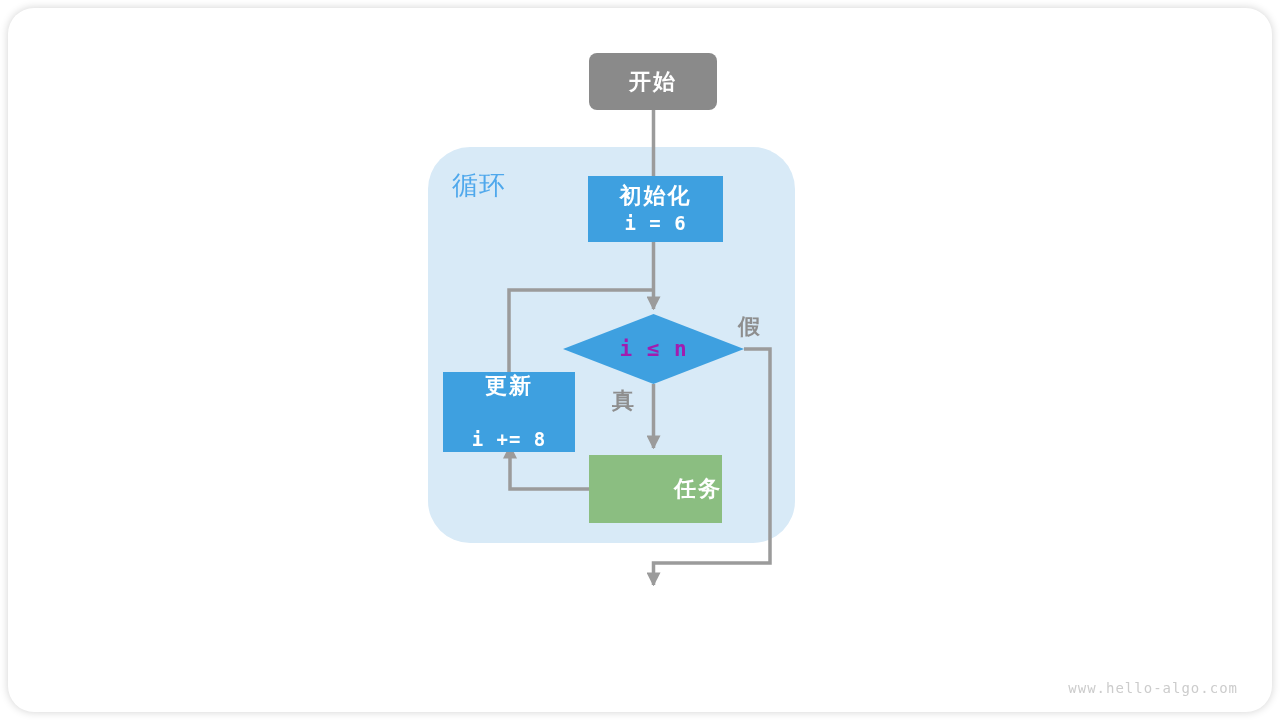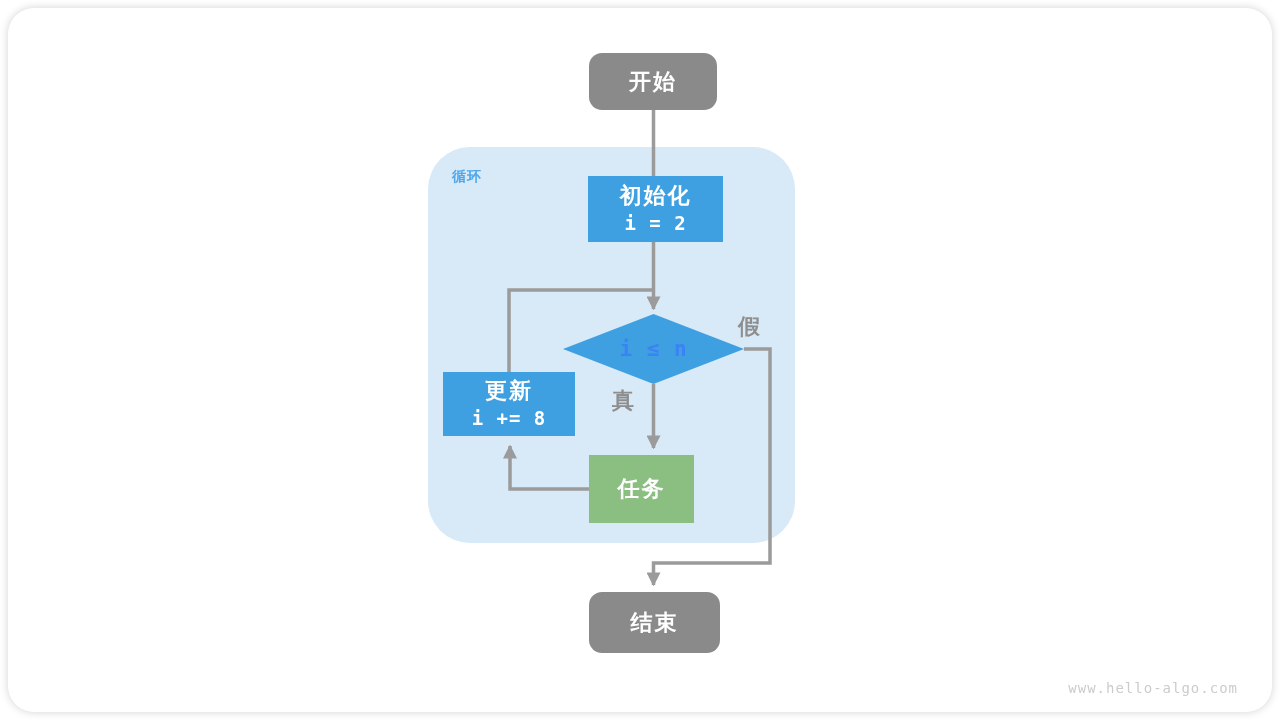--- a/index.html
+++ b/index.html
@@ -32,22 +32,22 @@
   }
   .loop-container {
     position: absolute;
     left: 428px; top: 147px; width: 367px; height: 396px;
     background: var(--container-blue);
     border-radius: 42px;
   }
   .loop-title {
     position: absolute;
     left: 452px; top: 168px;
-    font-size: 14px;
-    font-weight: 700;
+    font-size: 26px;
+    font-weight: 400;
     color: var(--loop-label-blue);
     letter-spacing: 1px;
   }
   .edges {
     position: absolute;
     left: 0; top: 0; width: 1280px; height: 720px;
   }
   .node {
     position: absolute;
     display: flex;
@@ -65,36 +65,36 @@
   }
   .node .code {
     font-family: "DejaVu Sans Mono", monospace;
     font-weight: 700;
     font-size: 19px;
     letter-spacing: 1px;
     margin-top: 2px;
   }
   .terminal {
     background: var(--node-gray);
-    border-radius: 13px;
+    border-radius: 8px;
   }
   .process-blue { background: var(--node-blue); }
   .process-green { background: var(--node-green); }
 
   .node-start { left: 589px; top: 53px;  width: 128px; height: 57px; }
   .node-init  { left: 588px; top: 176px; width: 135px; height: 66px; }
-  .node-update{ left: 443px; top: 372px; width: 132px; height: 64px; }
-  .node-task  { left: 589px; top: 455px; width: 105px; height: 68px; }
+  .node-update{ left: 443px; top: 372px; width: 132px; height: 80px; justify-content: space-between; }
+  .node-task  { left: 589px; top: 455px; width: 133px; height: 68px; align-items: flex-end; }
   .node-end   { left: 589px; top: 592px; width: 131px; height: 61px; }
 
   .diamond-label {
     position: absolute;
     left: 563px; top: 314px; width: 181px; height: 70px;
     display: flex; align-items: center; justify-content: center;
-    color: #3b82f6;
+    color: #a21caf;
     font-family: "DejaVu Sans Mono", monospace;
     font-weight: 700;
     font-size: 21px;
     letter-spacing: 1px;
   }
   .edge-label {
     position: absolute;
     font-size: 22px;
     font-weight: 700;
     color: var(--edge-label-gray);
@@ -143,35 +143,32 @@
 
     <polygon points="563,349 653.5,314 744,349 653.5,384" fill="var(--node-blue)"></polygon>
   </svg>
 
   <div class="node terminal node-start">
     <div class="cjk">开始</div>
   </div>
 
   <div class="node process-blue node-init">
     <div class="cjk">初始化</div>
-    <div class="code">i = 2</div>
+    <div class="code">i = 6</div>
   </div>
 
   <div class="diamond-label">i ≤ n</div>
 
   <div class="node process-blue node-update">
     <div class="cjk">更新</div>
     <div class="code">i += 8</div>
   </div>
 
   <div class="node process-green node-task">
     <div class="cjk">任务</div>
   </div>
 
-  <div class="node terminal node-end">
-    <div class="cjk">结束</div>
-  </div>
 
   <div class="edge-label label-true">真</div>
   <div class="edge-label label-false">假</div>
 
   <div class="watermark">www.hello-algo.com</div>
 </div>
 
 </body></html>

